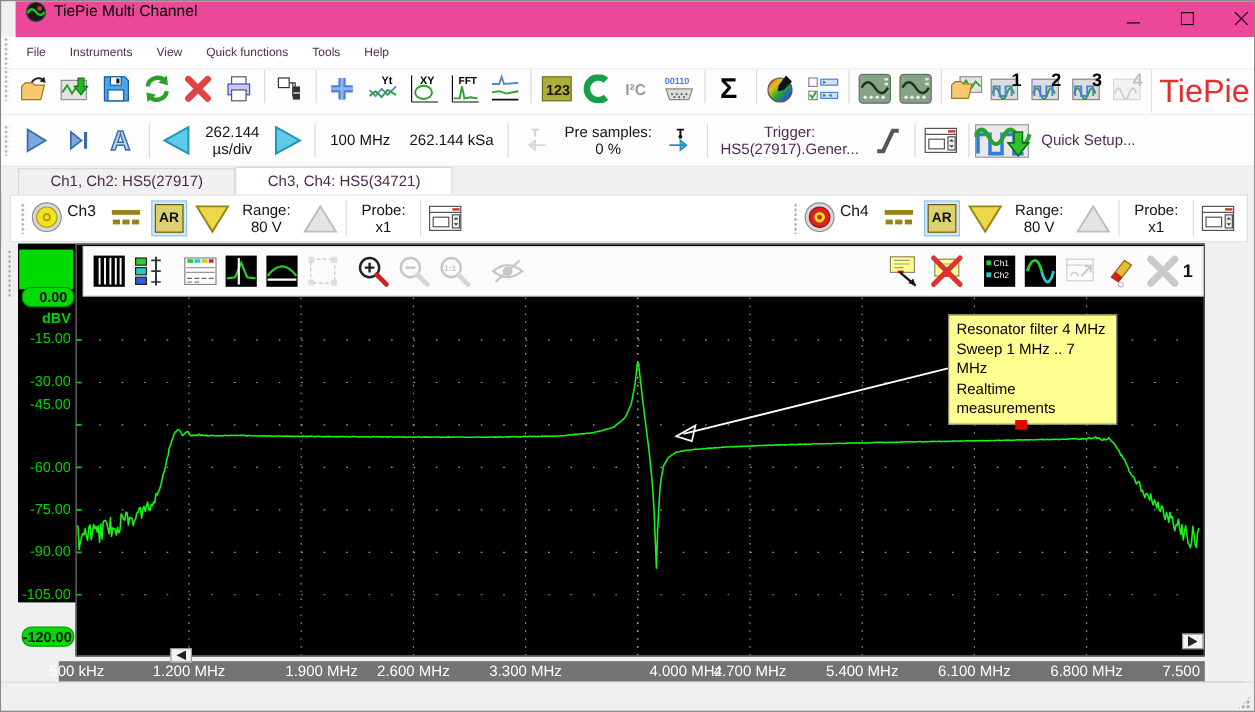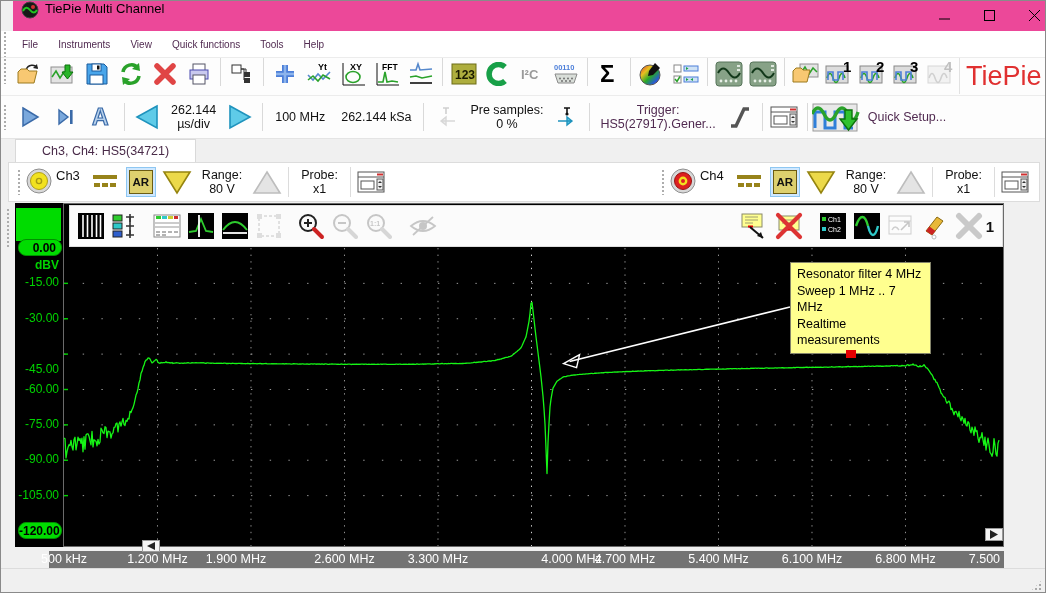--- a/index.html
+++ b/index.html
@@ -30,21 +30,21 @@
   
   #chrow{left:7px;top:161px;width:1032px;height:40px;background:#fff;border:1px solid #dcdcdc;display:flex;align-items:center;justify-content:space-between;padding:0 6px}
   .chgroup{display:flex;align-items:center;height:100%}
   .chname{font-size:13px;margin:0 8px 14px 4px}
   .arwrap{width:30px;height:30px;background:#cfe8ff;border:1px solid #8ec7f2;display:flex;align-items:center;justify-content:center;margin:0 4px}
   .arbtn{width:24px;height:24px;background:#ddd06e;border:1px solid #6b5c13;font-weight:bold;font-size:11.5px;display:flex;align-items:center;justify-content:center;color:#111}
   .rblock{display:flex;flex-direction:column;align-items:center;line-height:1.15;padding:0 8px;white-space:nowrap}
   .vsep{width:1px;height:30px;background:#dcdcdc;margin:0 4px}
   
   #leftstrip{left:0;top:201px;width:14px;height:366px;background:#f0f0f0}
-  #yaxis{left:14px;top:202px;width:48px;height:344px;background:#000}
+  #yaxis{left:14px;top:202px;width:48px;height:299px;background:#000}
   #greenblock{position:absolute;left:1px;top:5px;right:2px;height:33px;background:#00dc00}
   .ytick{position:absolute;right:4px;width:42px;text-align:right;color:#00d400;font-size:12px}
   .ytickbox{position:absolute;left:3px;right:1px;height:17px;background:#00dc00;border:1px solid #009000;border-radius:8px;color:#000;font-size:12px;text-align:right;padding:1px 5px 0 0;font-weight:bold}
   #plotwrap{left:62px;top:202px;width:941px;height:344px;background:#000}
   #plot-svg{position:absolute;left:0;top:0;z-index:1}
   #graph-toolbar{left:68px;top:204px;width:934px;height:42px;background:#fbfbfb;border:1px solid #dedede;display:flex;align-items:center;z-index:2;padding:0 4px}
   #annotation{left:789px;top:261px;width:141px;background:#ffff8f;border:1px solid #84846a;box-shadow:2px 2px 3px rgba(0,0,0,.5);padding:3px 6px 4px 6px;z-index:3;font-size:12.5px;line-height:1.32;color:#000}
   #ann-red{position:absolute;left:55px;bottom:-5px;width:10px;height:8px;background:#e60000}
   .panbtn{position:absolute;z-index:2;background:#f4f4f4;border:1px solid #999;display:flex;align-items:center;justify-content:center}
   
@@ -401,20 +401,21 @@
         <rect x="1" y="4" width="44" height="27" fill="#e9e9e9" stroke="#9a9a9a"></rect>
         <polyline points="3,28 3,12 13,12 13,28 23,28 23,12 33,12 33,28 41,28" fill="none" stroke="#2f7fd9" stroke-width="3"></polyline>
         <path d="M0 14 Q 6 2 12 14 T 24 14 T 36 14 T 46 12" fill="none" stroke="#2aa22a" stroke-width="3.4"></path>
         <path d="M33 10 h7 v9 h5 l-8.5 11 -8.5-11 h5 Z" fill="#2fc22f" stroke="#0c720c" stroke-width="1.4"></path>
       </svg>
     </div>
   <span class="purple" style="padding:0 4px">Quick Setup...</span>
 </div>
 
 <div id="tabrow" class="abs">
+    <div class="tab">Ch1, Ch2: HS5(27917)</div>
     <div class="tab active">Ch3, Ch4: HS5(34721)</div>
   </div>
 
 <div id="chrow" class="abs">
     <div class="chgroup">
       <div class="vgrip"></div>
       <div><svg width="26" height="26">
           <circle cx="13" cy="13" r="12" fill="#d8d8d8" stroke="#8f8f8f"></circle>
           <circle cx="13" cy="13" r="8.5" fill="#f2e21f" stroke="#b0a018"></circle>
           <circle cx="13" cy="13" r="2.6" fill="none" stroke="#a89a14" stroke-width="1.4"></circle>
@@ -518,21 +519,21 @@
 <div id="leftstrip" class="abs">
   <div style="margin:6px auto;width:5px;height:40px;background-image:radial-gradient(#adadad 1px,transparent 1.2px);background-size:4px 4px"></div>
 </div>
 
 <div id="yaxis" class="abs">
   <div id="greenblock"></div>
 <div class="ytickbox" style="top: 36px;">0.00</div>
     <div class="ytick" style="top: 55px; font-weight: bold;">dBV</div>
     <div class="ytick" style="top: 72.375px;">-15.00</div>
     <div class="ytick" style="top: 107.75px;">-30.00</div>
-    <div class="ytick" style="top: 159px;">-45.00</div>
+    <div class="ytick" style="top: 127px;">-45.00</div>
     <div class="ytick" style="top: 178.5px;">-60.00</div>
     <div class="ytick" style="top: 213.875px;">-75.00</div>
     <div class="ytick" style="top: 249.25px;">-90.00</div>
     <div class="ytick" style="top: 284.625px;">-105.00</div>
     <div class="ytickbox" style="top: 319px;">-120.00</div>
   </div>
 
 <div id="plotwrap" class="abs">
   <svg id="plot-svg" width="941" height="344" viewBox="62 202 941 344">
       <rect x="62" y="202" width="941" height="344" fill="#000"></rect>
@@ -725,21 +726,21 @@
   </div>
 <div class="panbtn" style="left:984px;top:527px;width:18px;height:13px">
     <svg width="10" height="9">
       <path d="M1 0 L9 4.5 L1 9 Z" fill="#222"></path>
     </svg>
   </div>
 
 <div id="xaxisbar" class="abs">
     <span class="xtick" style="left: 15px;">500 kHz</span>
     <span class="xtick" style="left: 108.5px;">1.200 MHz</span>
-    <span class="xtick" style="left: 187px; text-align: center;">1.900 MHz</span>
+    <span class="xtick" style="left: 219px; text-align: center;">1.900 MHz</span>
     <span class="xtick" style="left: 295.499px;">2.600 MHz</span>
     <span class="xtick" style="left: 388.999px;">3.300 MHz</span>
     <span class="xtick" style="left: 482.498px; margin-left: 40px;">4.000 MHz</span>
     <span class="xtick" style="left: 575.998px;">4.700 MHz</span>
     <span class="xtick" style="left: 669.498px;">5.400 MHz</span>
     <span class="xtick" style="left: 762.998px;">6.100 MHz</span>
     <span class="xtick" style="left: 856.497px;">6.800 MHz</span>
     <span class="xtick" style="left: 949.997px;">7.500 MHz</span>
   </div>
 <div id="rightgap" class="abs"></div>

